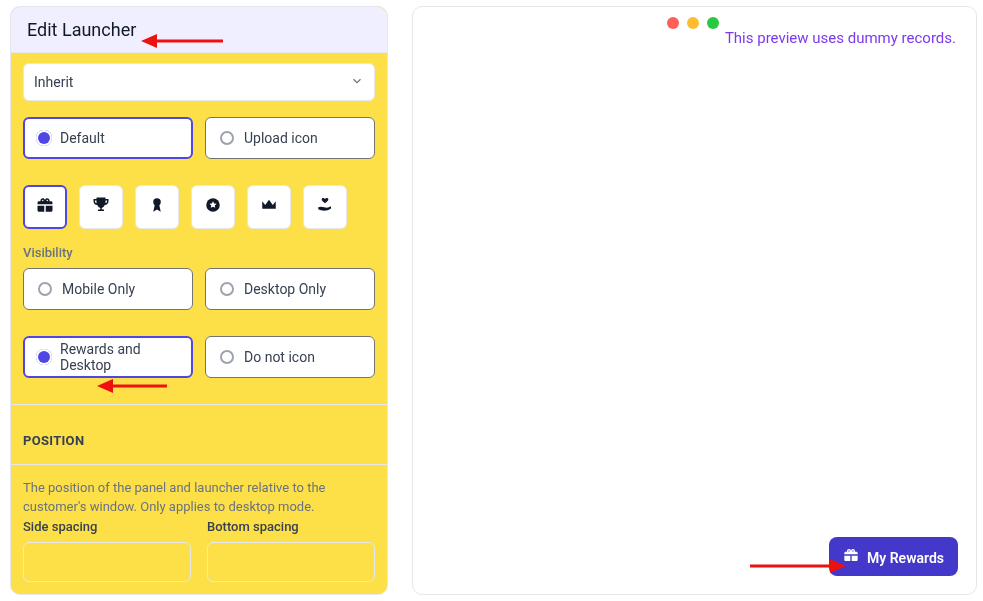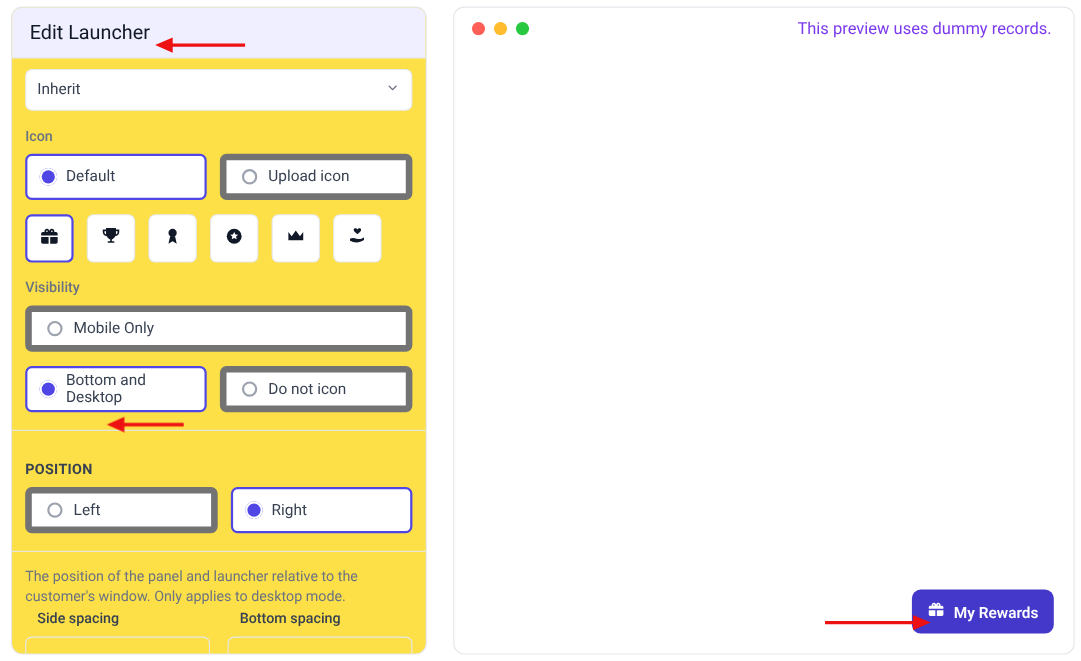--- a/index.html
+++ b/index.html
@@ -72,26 +72,26 @@
   }
   .section-label.upper {
     font-weight: 700;
     color: #374151;
     letter-spacing: .3px;
     margin-top: 28px;
   }
   .radio-row {
     display: flex;
     gap: 12px;
-    margin-bottom: 13px;
+    margin-bottom: 26px;
   }
   .radio-btn {
     flex: 1;
     height: 42px;
-    border: 6px solid #737373;
+    border: 1px solid #737373;
     border-radius: 6px;
     display: flex;
     align-items: center;
     gap: 10px;
     padding: 0 14px;
     font-size: 14px;
     color: #374151;
     cursor: pointer;
     background:#fff;
   }
@@ -149,21 +149,20 @@
   .spacing-row {
     display:flex;
     gap: 16px;
   }
   .spacing-col { flex:1; }
   .spacing-col .sub-label {
     font-size: 13px;
     color: #374151;
     font-weight: 500;
     margin-bottom: 8px;
-    margin-left: 11px;
   }
   .input-wrap {
     border: 1px solid #e5e7eb;
     border-radius: 6px;
     height: 40px;
     display: flex;
     align-items: center;
     padding: 0 12px;
     font-size: 14px;
   }
@@ -175,20 +174,21 @@
     border: 1px solid #e5e7eb;
     border-radius: 10px;
     position: relative;
     overflow: hidden;
     background:#fff;
   }
   .preview-bar {
     display: flex;
     align-items: center;
     padding: 10px 20px 10px 16px;
+    flex-direction: column;
   }
   .traffic-dots { display:flex; gap:8px; }
   .dot { width:12px; height:12px; border-radius:50%; }
   .dot.red { background:#ff5f57; }
   .dot.yellow { background:#febc2e; }
   .dot.green { background:#28c840; }
   .preview-msg {
     margin-left: auto;
     color: #7c3aed;
     font-size: 15px;
@@ -228,21 +228,20 @@
     <div class="select-wrap">
       <span>Inherit</span>
       <span class="chev">
         <svg width="14" height="14" viewBox="0 0 24 24" fill="none" stroke="currentColor" stroke-width="2">
               <polyline points="6 9 12 15 18 9"></polyline>
             </svg>
       </span>
     </div>
 
     <div class="section-block">
-      <div class="section-label">Icon</div>
       <div class="radio-row">
         <div class="radio-btn selected">
           <span class="radio-circle filled"></span>
           <span>Default</span>
         </div>
         <div class="radio-btn">
           <span class="radio-circle"></span>
           <span>Upload icon</span>
         </div>
       </div>
@@ -295,47 +294,41 @@
       </div>
     </div>
 
     <div class="section-block">
       <div class="section-label">Visibility</div>
       <div class="radio-row">
         <div class="radio-btn">
           <span class="radio-circle"></span>
           <span>Mobile Only</span>
         </div>
+        <div class="radio-btn">
+          <span class="radio-circle"></span>
+          <span>Desktop Only</span>
+        </div>
       </div>
       <div class="radio-row">
         <div class="radio-btn selected">
           <span class="radio-circle filled"></span>
-          <span>Bottom and Desktop</span>
+          <span>Rewards and Desktop</span>
         </div>
         <div class="radio-btn">
           <span class="radio-circle"></span>
           <span>Do not icon</span>
         </div>
       </div>
     </div>
 
     <hr class="sep">
 
     <div class="section-block">
       <div class="section-label upper">POSITION</div>
-      <div class="radio-row">
-        <div class="radio-btn">
-          <span class="radio-circle"></span>
-          <span>Left</span>
-        </div>
-        <div class="radio-btn selected">
-          <span class="radio-circle filled"></span>
-          <span>Right</span>
-        </div>
-      </div>
     </div>
 
     <hr class="sep">
 
     <div class="section-block" style="margin-bottom:4px;">
       <div class="helper-text">The position of the panel and launcher relative to the customer's window. Only applies to desktop mode.</div>
       <div class="spacing-row">
         <div class="spacing-col">
           <div class="sub-label">Side spacing</div>
           <div class="input-wrap">

